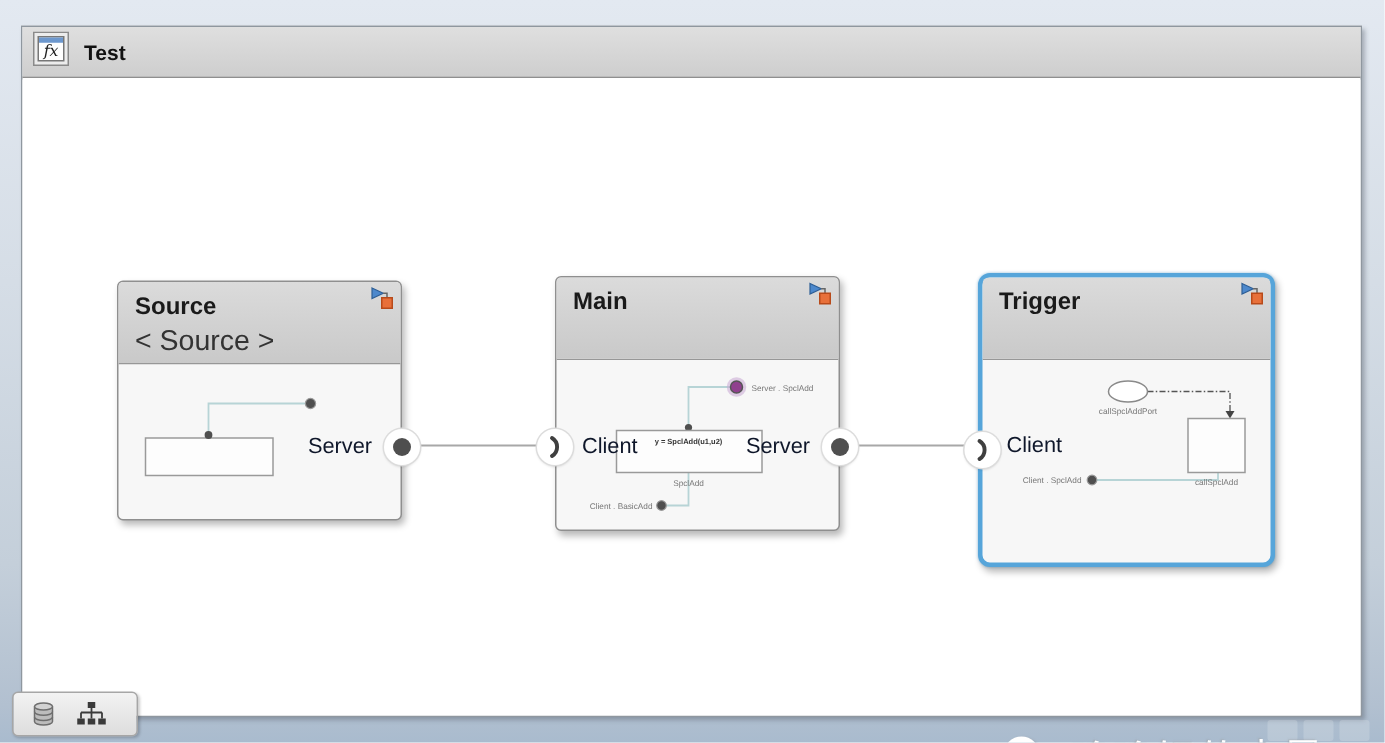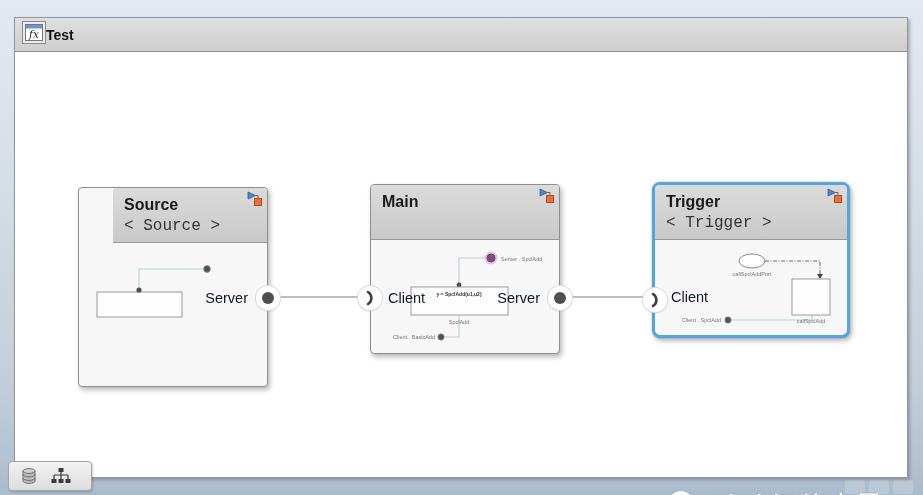--- a/index.html
+++ b/index.html
@@ -11,21 +11,21 @@
   
   .window{
     position:absolute;left:14px;top:17px;width:894px;height:461px;
     background:#ffffff;border:1px solid #8f979f;box-sizing:border-box;
     box-shadow:2px 2px 3px rgba(90,100,110,0.45);
   }
   .titlebar{
     position:absolute;left:0;top:0;right:0;height:34px;
     background:linear-gradient(#dfdfdf,#cecece);
     border-bottom:1px solid #8f8f8f;
-    display:flex;align-items:center;padding-left:7px;box-sizing:border-box;
+    display:flex;align-items:center;gap:10px;padding-left:7px;box-sizing:border-box;
   }
   .titlebar .title{font-size:14px;font-weight:bold;color:#111;}
   .canvas{position:absolute;left:0;top:35px;width:892px;height:424px;background:#ffffff;}
 
   
   .wires{position:absolute;left:0;top:0;pointer-events:none;}
 
   
   .comp{
     position:absolute;background:#f7f7f7;border:1px solid #8f8f8f;border-radius:4px;
@@ -33,44 +33,44 @@
   }
   .comp.selected{border:3px solid #56a5da;border-radius:8px;box-shadow:2px 3px 5px rgba(0,0,0,0.28),0 0 2px rgba(86,165,218,0.6);}
   .comp-header{
     position:relative;height:55px;box-sizing:border-box;
     background:linear-gradient(#dbdbdb,#c9c9c9);
     border-bottom:1px solid #979797;border-radius:3px 3px 0 0;
     padding:7px 10px 0 11px;
   }
   .comp.selected .comp-header{border-radius:4px 4px 0 0;}
   .comp-title{font-size:16px;font-weight:bold;color:#1a1a1a;line-height:19px;}
-  .comp-stereotype{font-size:16px;color:#333;margin-top:3px;font-family:Liberation Mono, monospace;}
+  .comp-stereotype{font-size:19px;color:#333;margin-top:3px;}
   .badge{position:absolute;top:3px;right:4px;line-height:0;}
   .thumb{position:absolute;left:0;top:0;pointer-events:none;}
 
   .port{
     position:absolute;width:24px;height:24px;border-radius:50%;background:#fff;
     box-shadow:0 0 0 1px #dcdcdc,0 1px 2px rgba(0,0,0,0.18);
     display:flex;align-items:center;justify-content:center;z-index:5;
   }
   .port .dot{width:12px;height:12px;border-radius:50%;background:#4f4f4f;}
   .port-label{position:absolute;font-size:14.5px;color:#0f172a;white-space:nowrap;}
 
   
-  #comp-source{left:63px;top:134px;width:190px;height:200px;padding-left:34px;}
+  #comp-source{left:63px;top:134px;width:190px;height:160px;}
   #comp-source .port-server{right:-13px;top:98px;}
   #comp-source .lbl-server{right:19px;top:102px;}
 
   #comp-main{left:355px;top:131px;width:190px;height:170px;}
   #comp-main .port-client{left:-13px;top:101px;}
   #comp-main .lbl-client{left:17px;top:105px;}
   #comp-main .port-server{right:-13px;top:101px;}
   #comp-main .lbl-server{right:19px;top:105px;}
 
-  #comp-trigger{left:637px;top:129px;width:198px;height:156px;}
+  #comp-trigger{left:637px;top:129px;width:198px;height:196px;}
   #comp-trigger .port-client{left:-12px;top:103px;}
   #comp-trigger .lbl-client{left:16px;top:104px;}
 
   
   .corner-toolbar{
     position:absolute;left:8px;top:461px;width:84px;height:30px;box-sizing:border-box;
     background:linear-gradient(#f2f2f2,#dddddd);
     border:1px solid #a6a6a6;border-radius:4px;
     display:flex;align-items:center;gap:8px;padding:0 8px;
     box-shadow:1px 1px 2px rgba(0,0,0,0.2);z-index:20;
@@ -168,21 +168,20 @@
       </div>
       <span class="port-label lbl-server">Server</span>
       <div class="port port-server">
           <span class="dot"></span>
         </div>
     </div>
 
     <div class="comp selected" id="comp-trigger">
       <div class="comp-header">
         <div class="comp-title">Trigger</div>
-        <div class="comp-stereotype">&lt; Trigger &gt;</div>
         <span class="badge">
           <svg width="17" height="16" viewBox="0 0 17 16">
             <path d="M2 1 L9.5 4.5 L2 8 Z" fill="#4c88cc" stroke="#2e5f96" stroke-width="0.8"></path>
             <path d="M9.5 4.5 H12 V8" fill="none" stroke="#666" stroke-width="1"></path>
             <rect x="8.5" y="7.5" width="7" height="7" fill="#e8703a" stroke="#b84a1a"></rect>
           </svg>
         </span>
       </div>
       <svg class="thumb" width="192" height="162">
         <polyline points="110,76 165,76 165,90" fill="none" stroke="#555" stroke-width="0.9" stroke-dasharray="4 1.5 1 1.5"></polyline>

